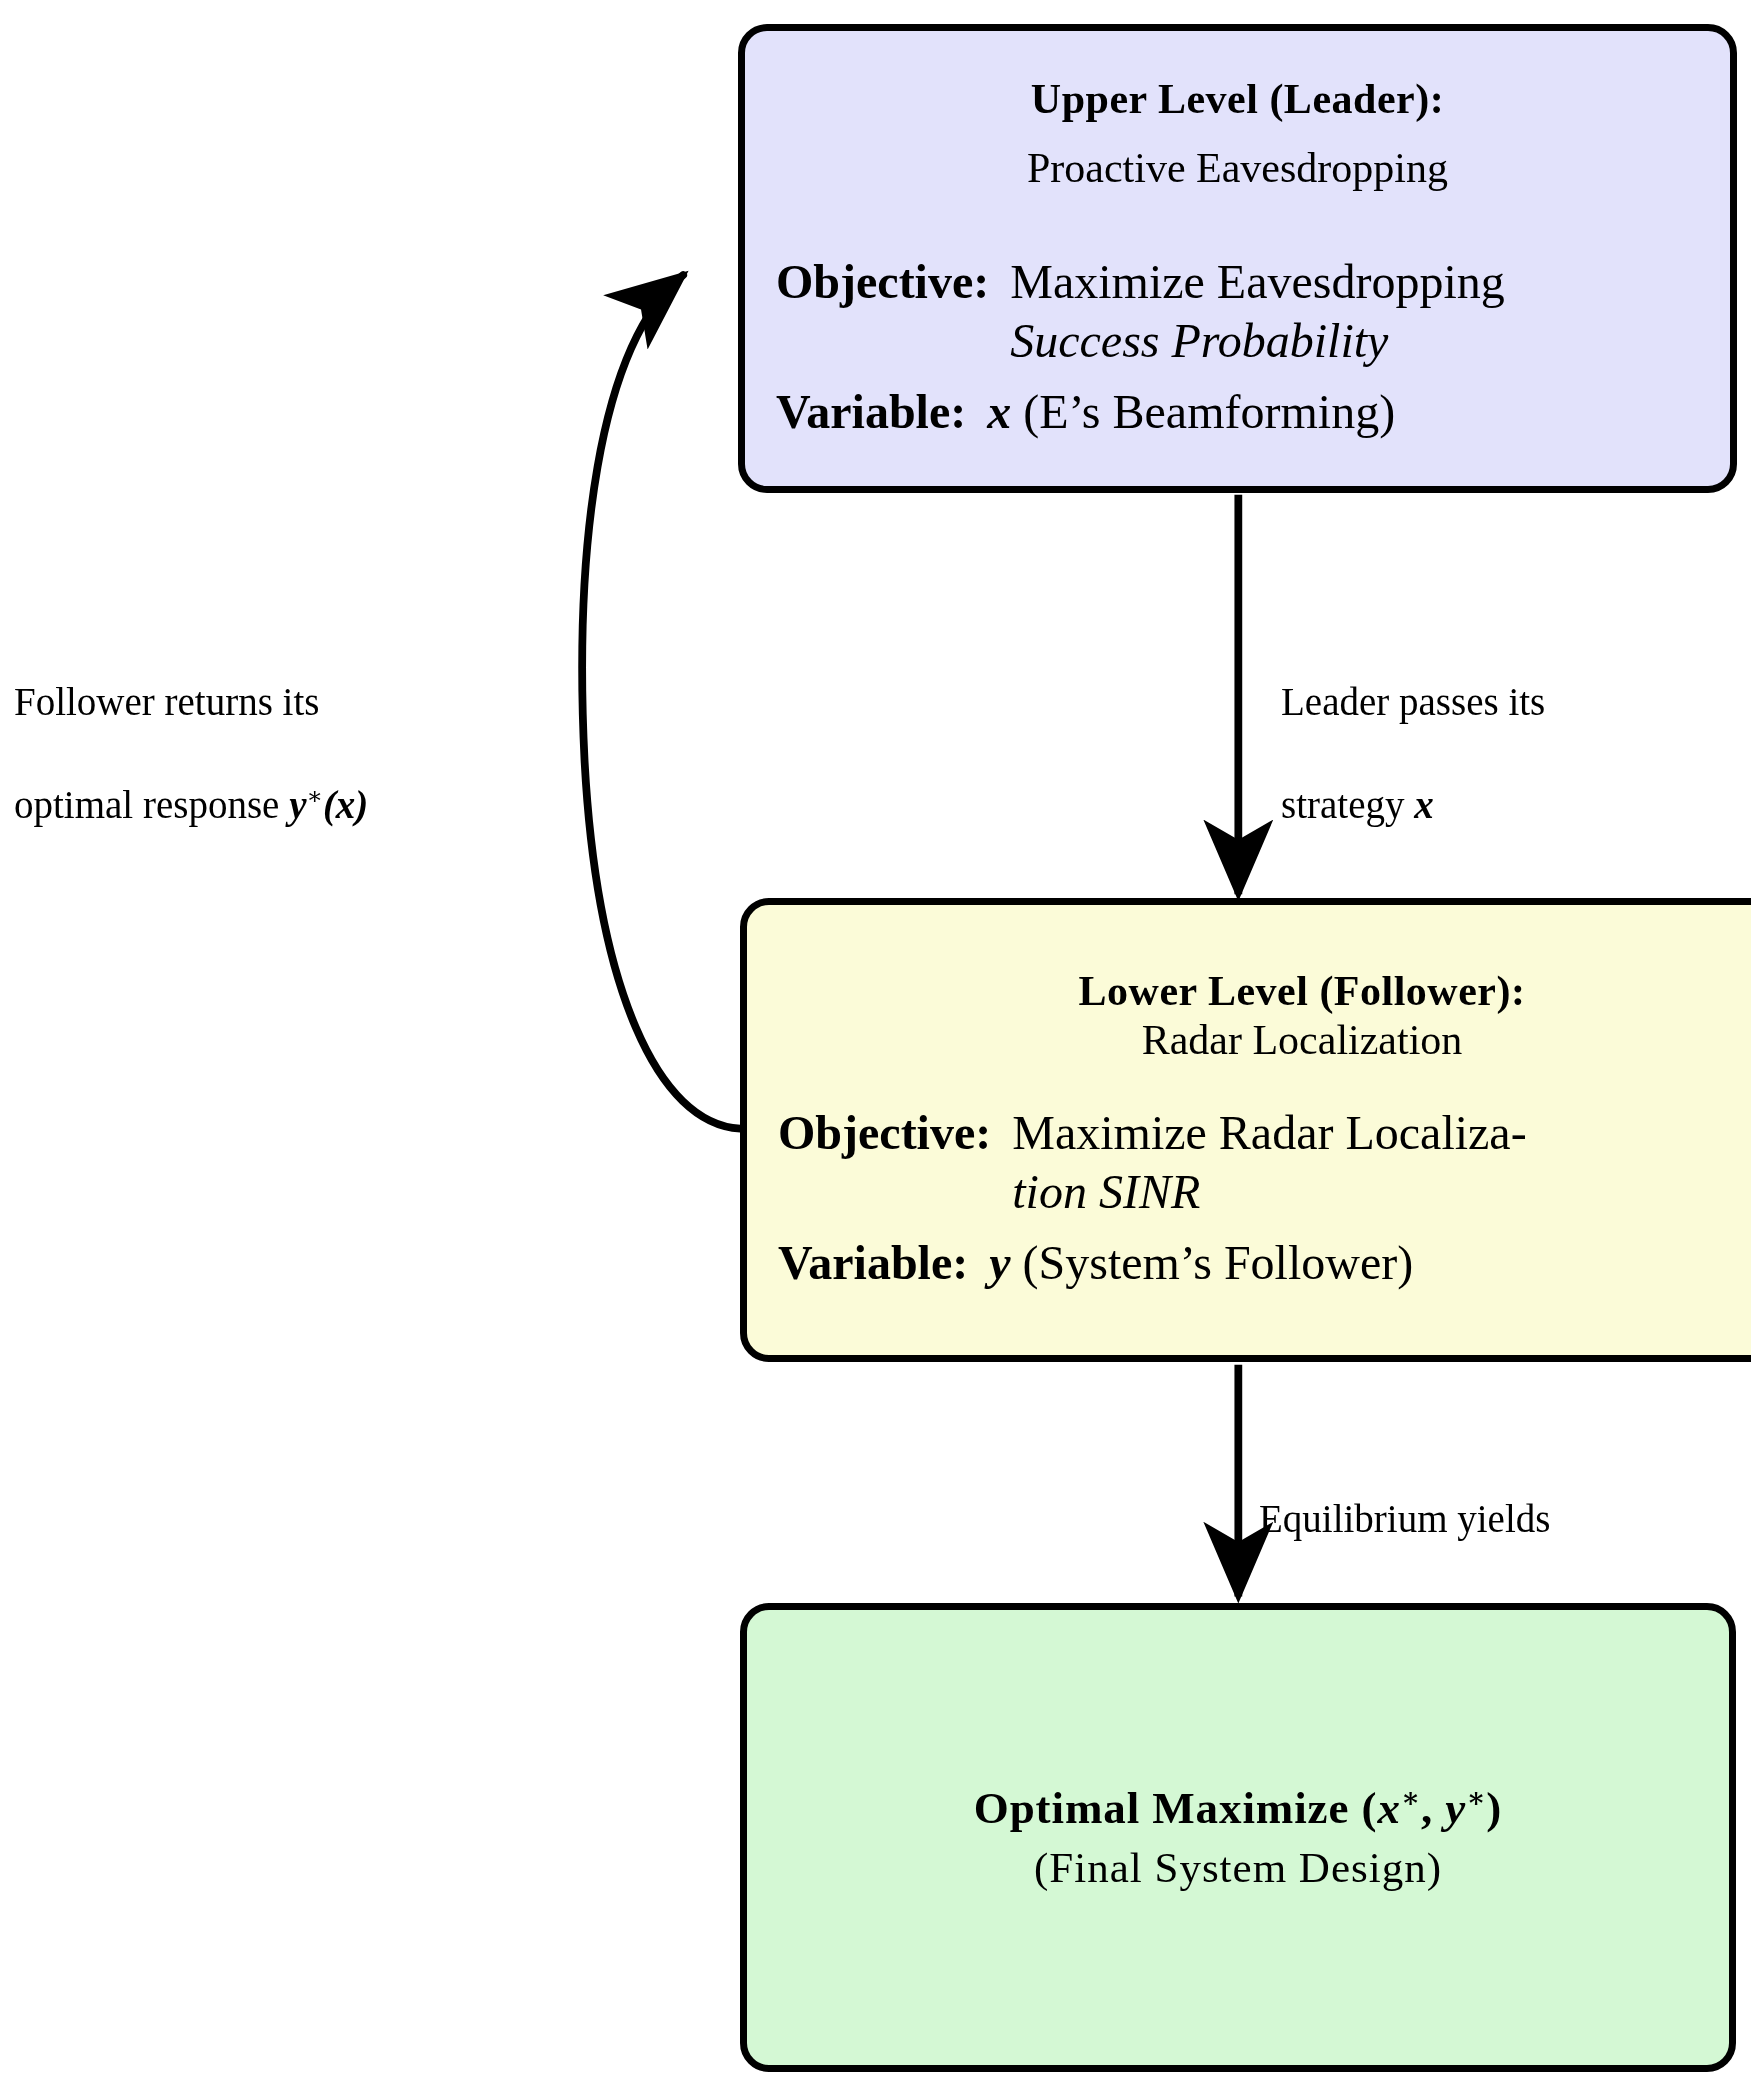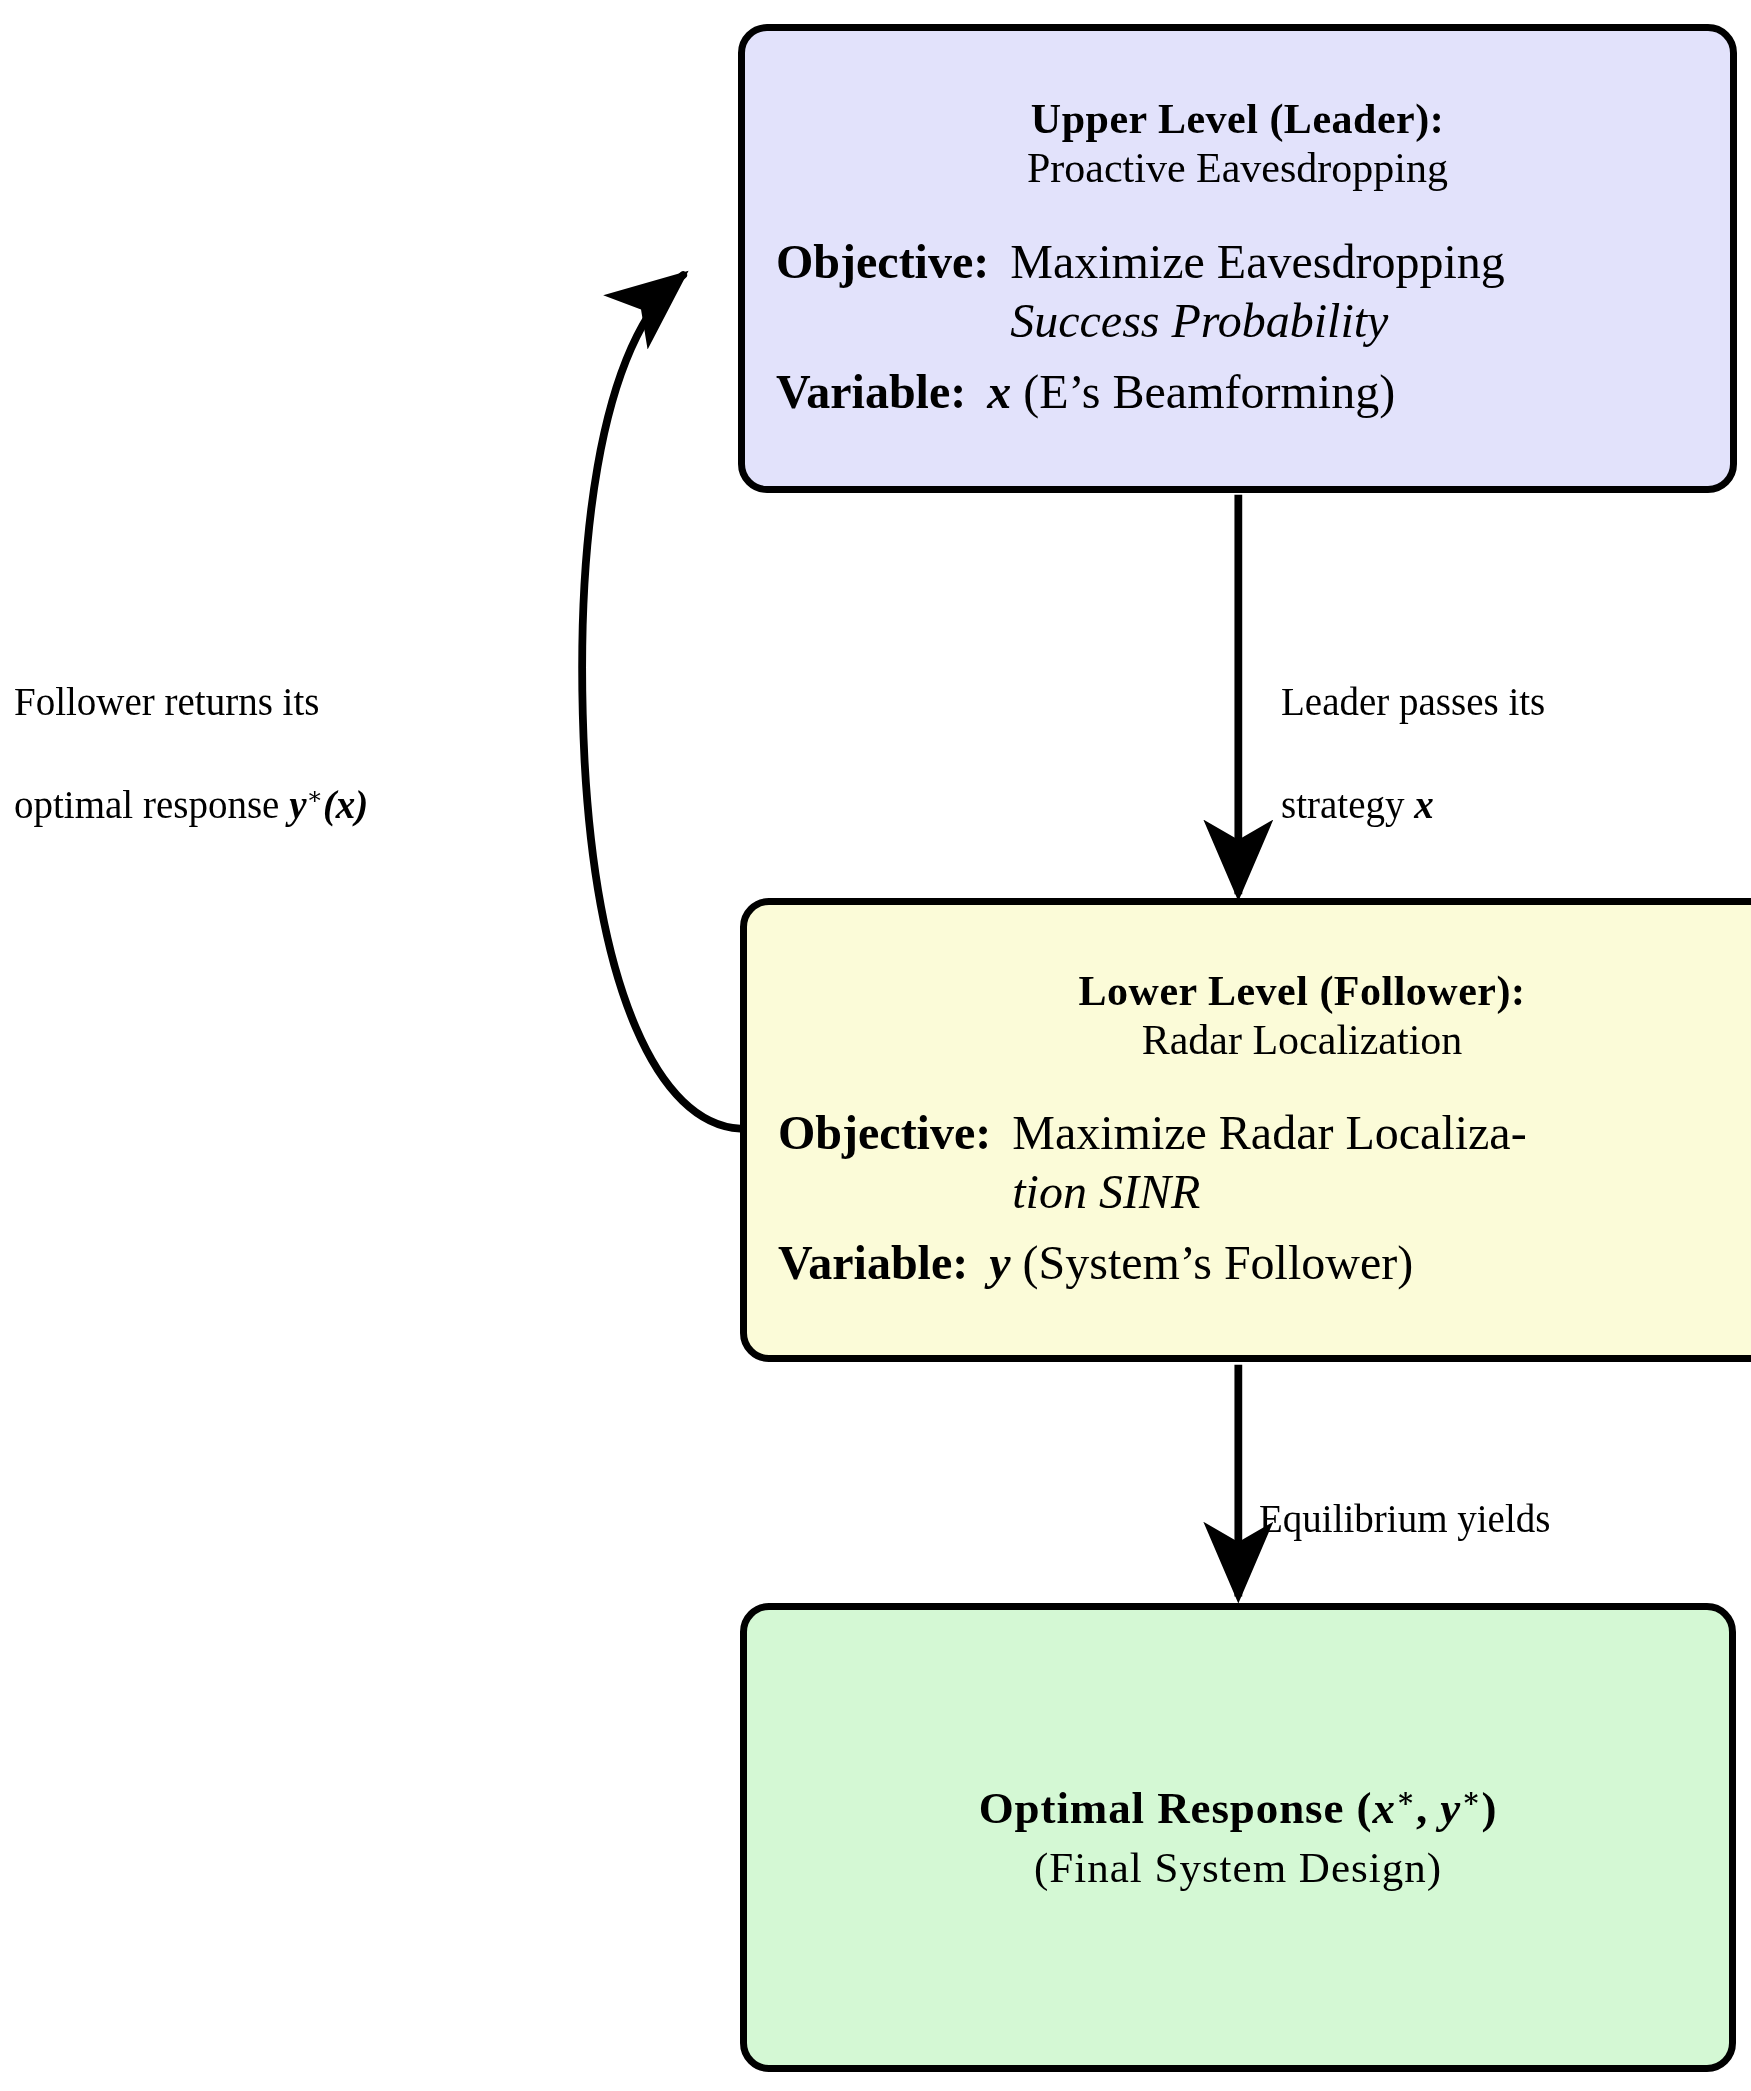--- a/index.html
+++ b/index.html
@@ -27,20 +27,21 @@
     flex-direction: column;
     align-items: stretch;
     justify-content: center;
   }
   #node-upper {
     left: 738px;
     top: 24px;
     width: 999px;
     height: 469px;
     background: #e2e2fb;
+    gap: 20px;
   }
   #node-lower {
     left: 740px;
     top: 898px;
     width: 1124px;
     height: 464px;
     background: #fbfbd8;
   }
   #node-solution {
     left: 740px;
@@ -209,21 +210,21 @@
       <div class="field-row">
         <span class="field-label">Variable:</span>
         <span class="field-value">
           <span class="mathvar">y</span><span>&nbsp;</span><span>(System’s Follower)</span>
         </span>
       </div>
     </div>
   </div>
 
   <div class="node" id="node-solution">
-    <div class="sol-line1"><span>Optimal Response (</span><span class="mathvar">x</span><sup class="star">∗</sup><span>,  </span><span class="mathvar">y</span><sup class="star">∗</sup><span>)</span></div>
+    <div class="sol-line1"><span>Optimal Maximize (</span><span class="mathvar">x</span><sup class="star">∗</sup><span>,  </span><span class="mathvar">y</span><sup class="star">∗</sup><span>)</span></div>
     <div class="sol-line2">(Final  System  Design)</div>
   </div>
 
   <div class="edge-label" id="label-feedback">
     <div>Follower returns its</div>
     <div><span>optimal response </span><span class="mathvar">y</span><sup class="star">∗</sup><span class="mathvar">(x)</span></div>
   </div>
 
   <div class="edge-label" id="label-strategy">
     <div>Leader passes its</div>

